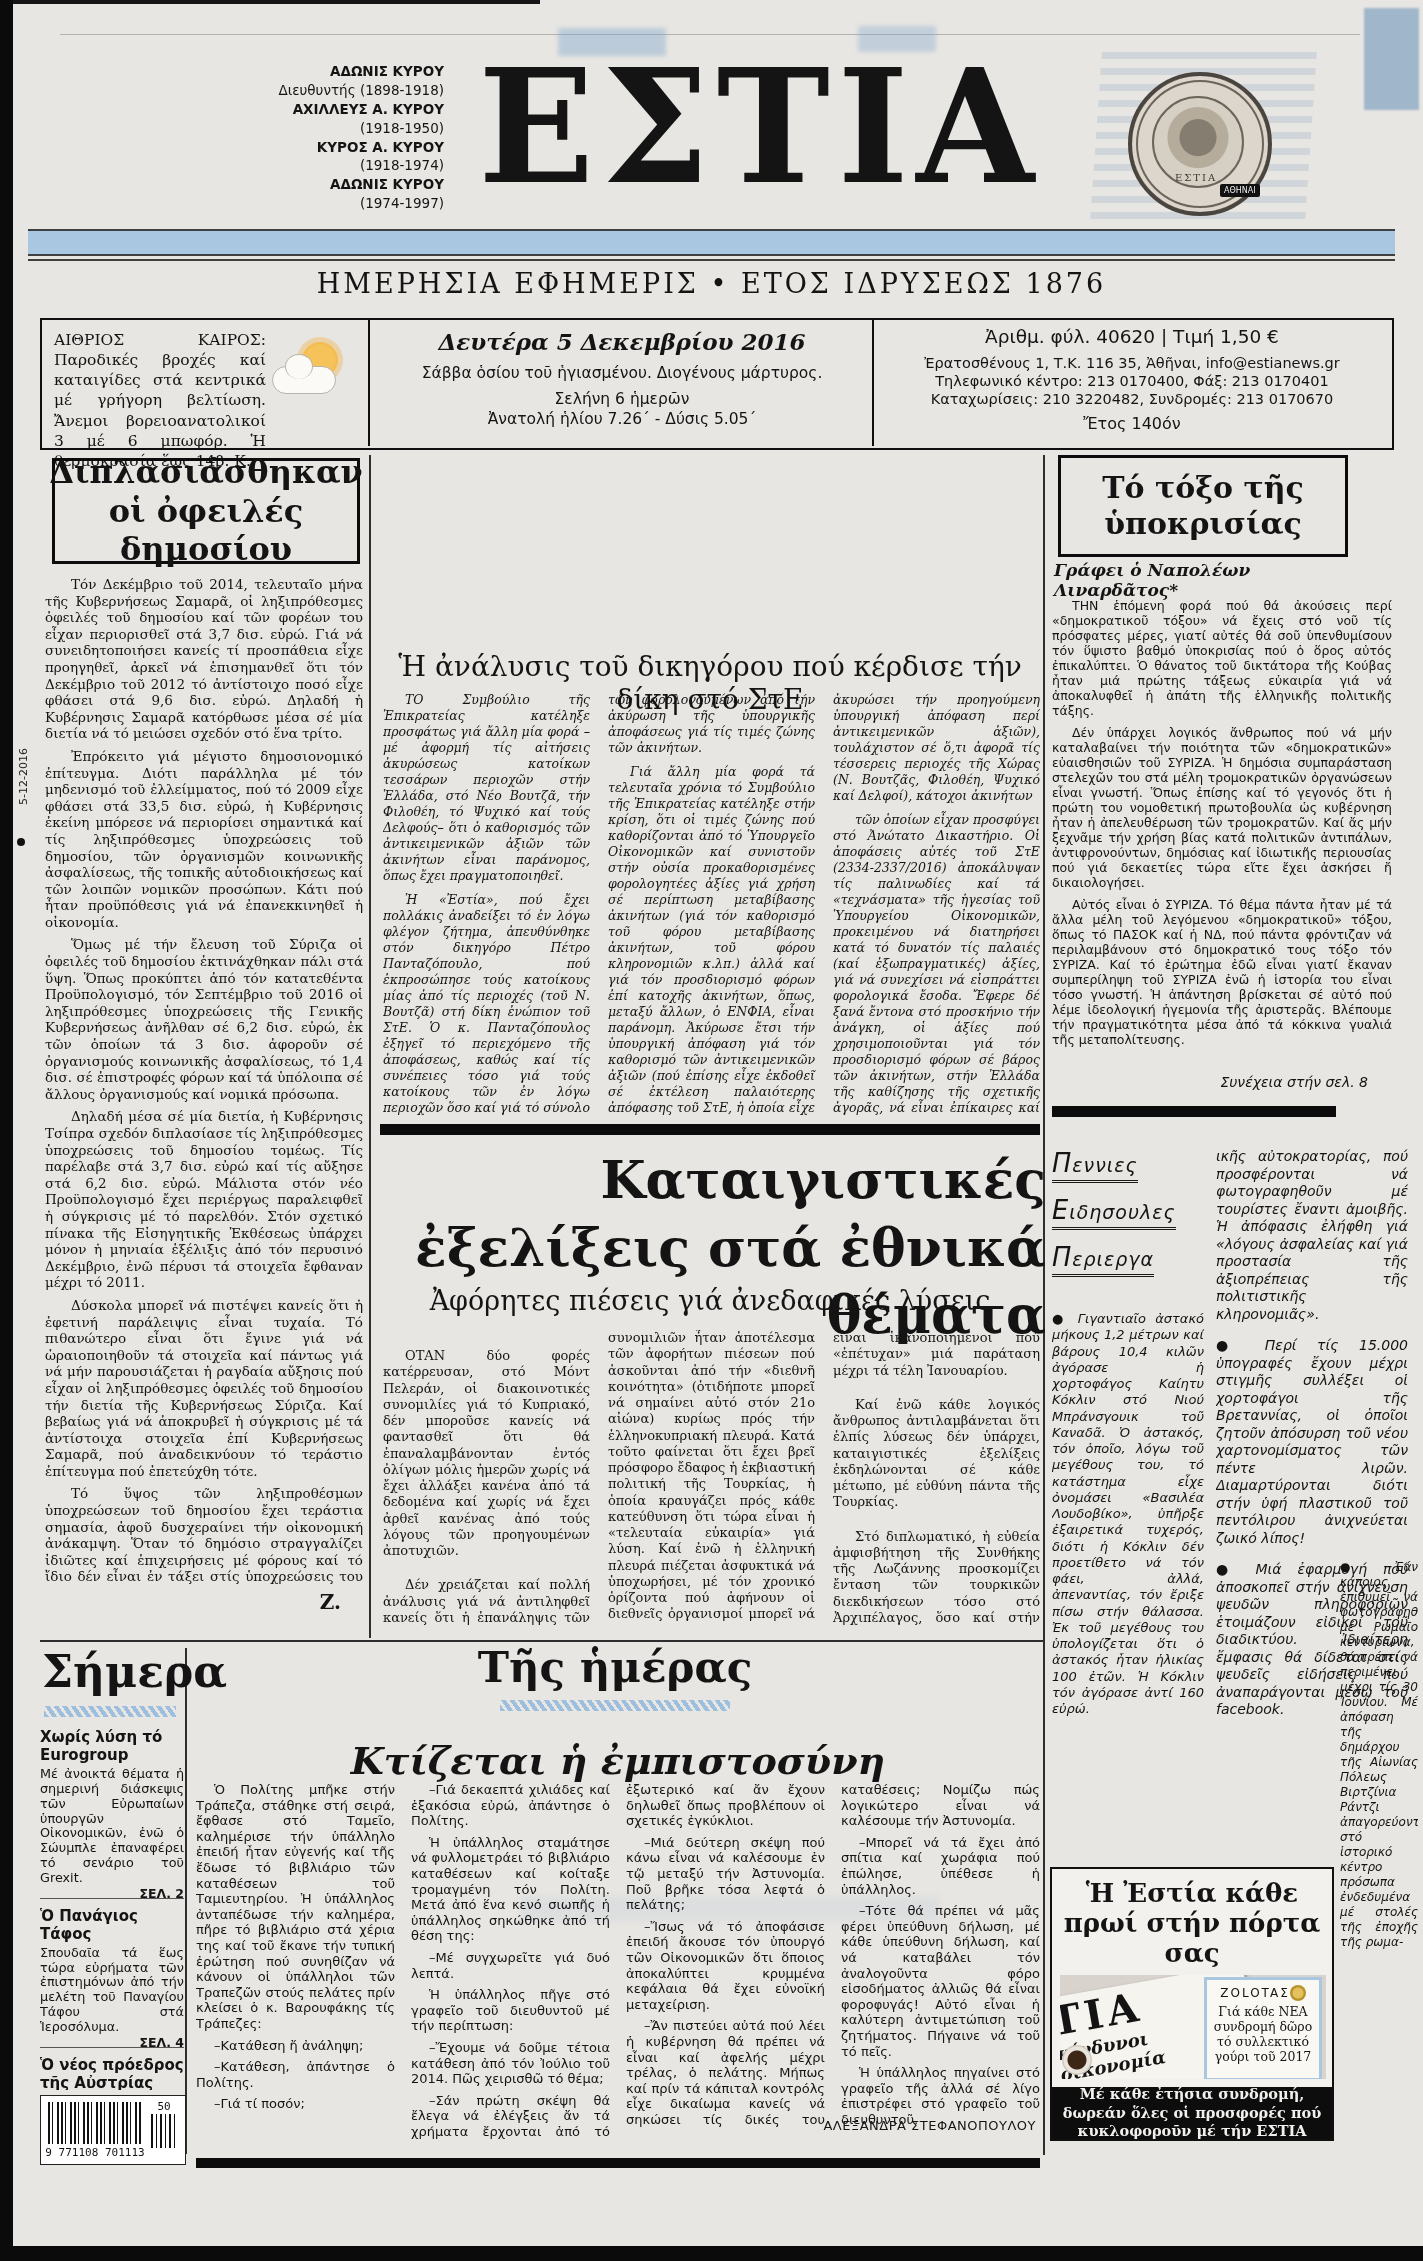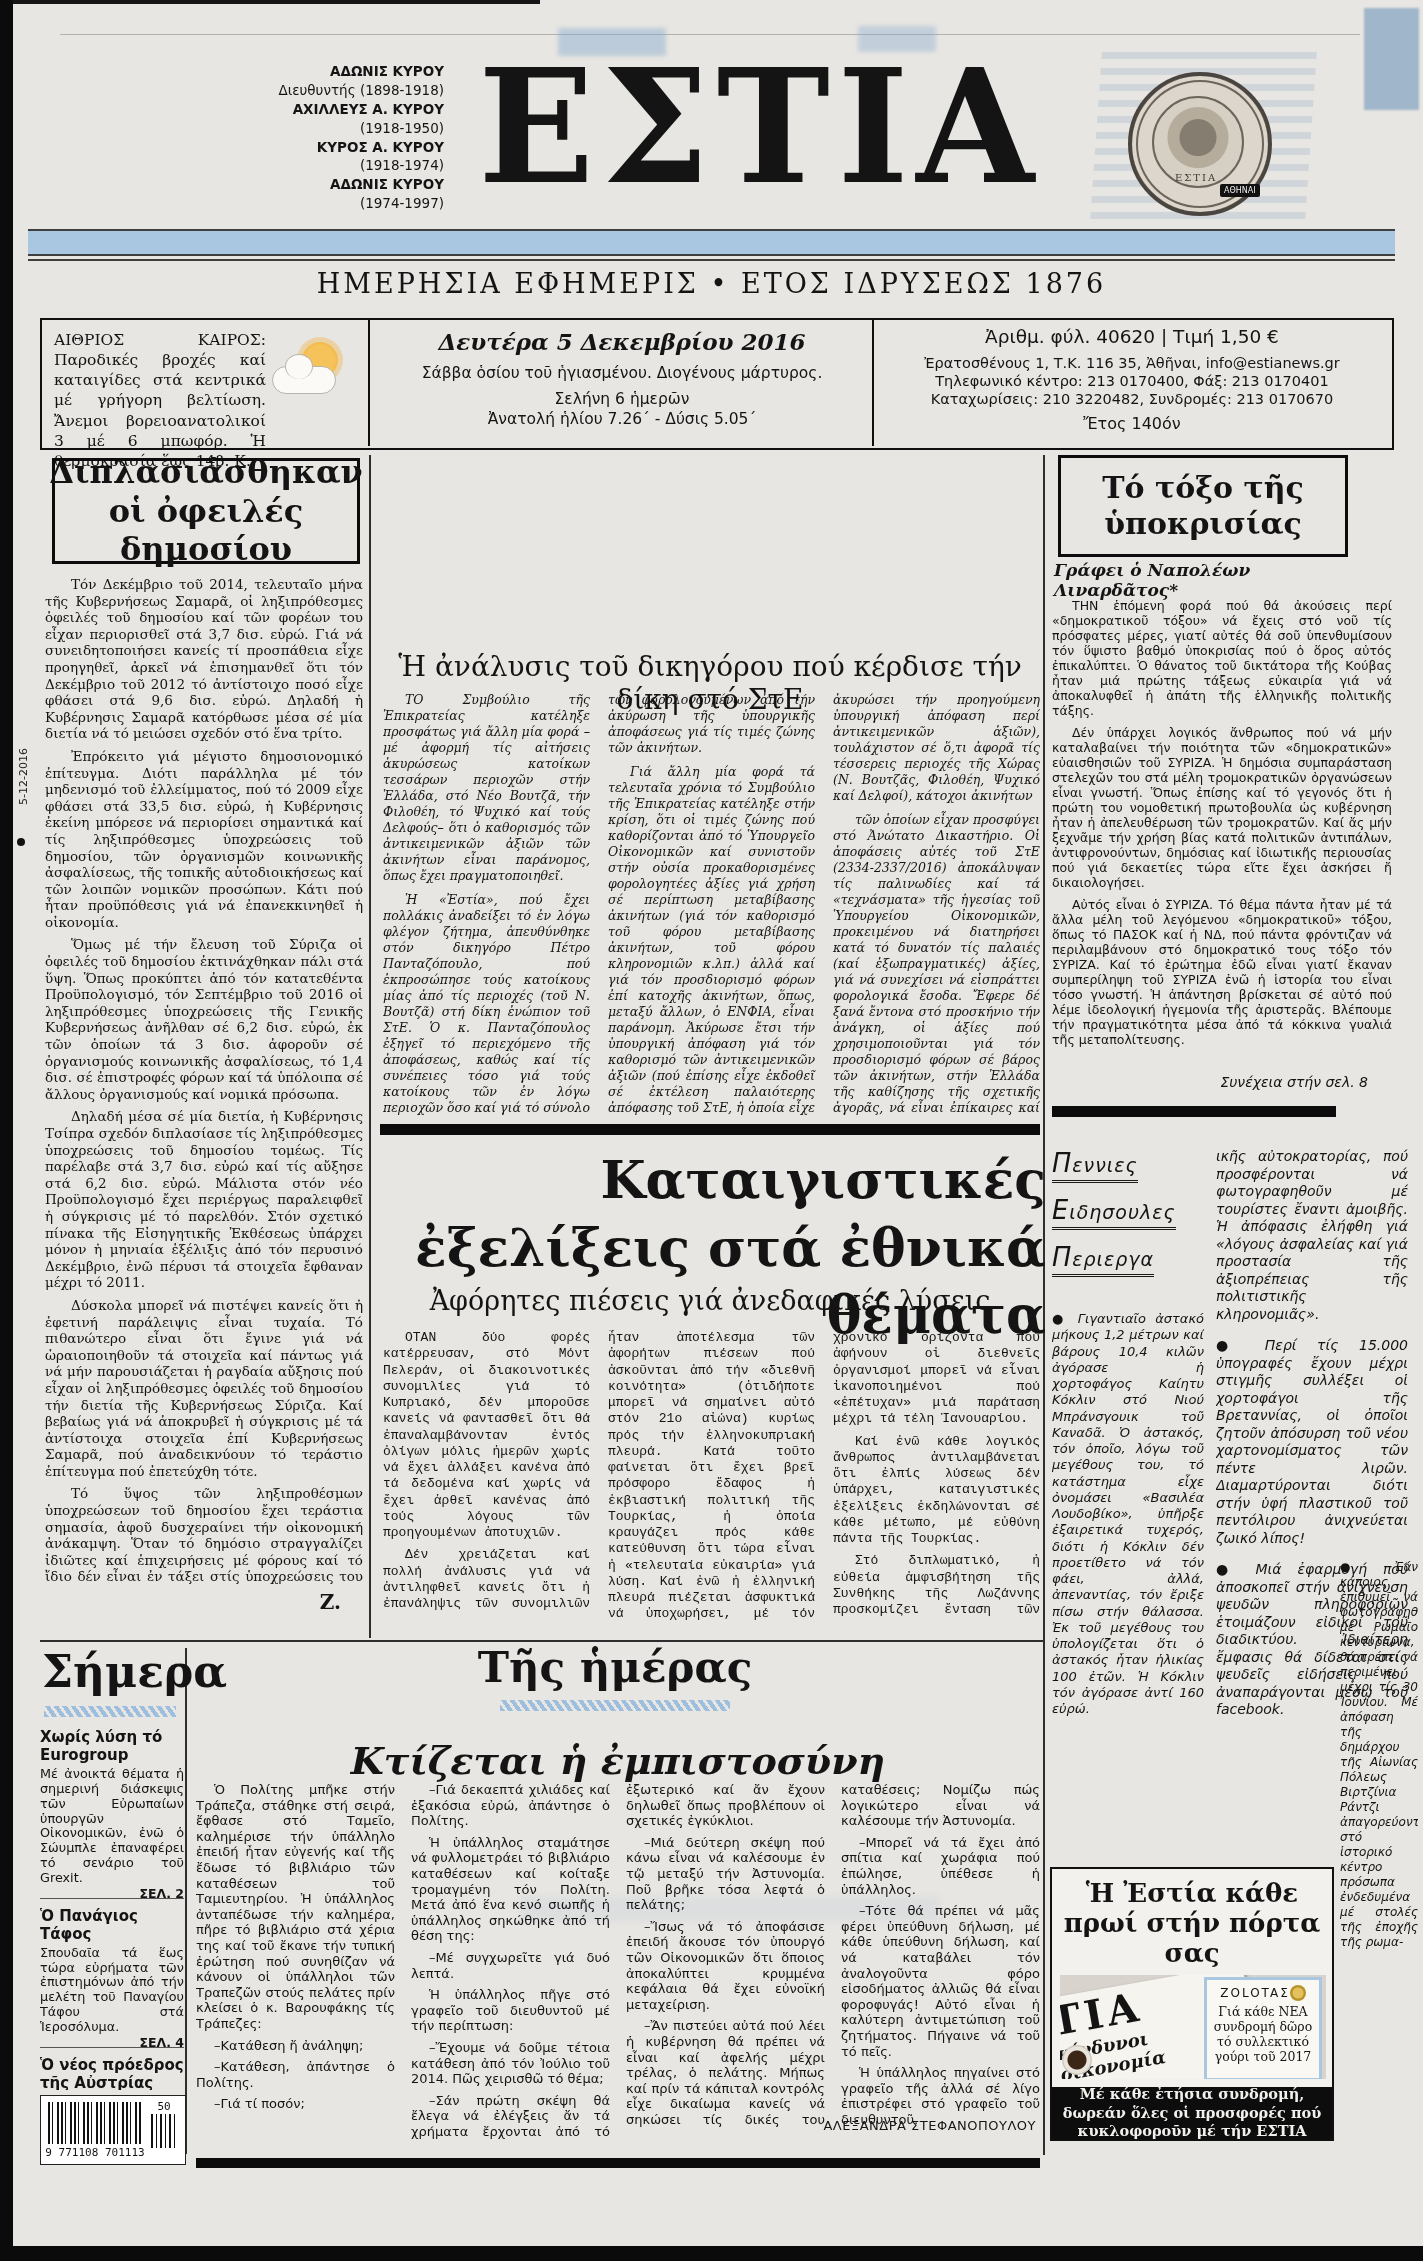--- a/index.html
+++ b/index.html
@@ -93,21 +93,21 @@
   .toxo-p{font-family:"DejaVu Sans",sans-serif;font-size:12.5px;line-height:1.2;text-align:justify;
       text-indent:20px;margin:0 0 7px;}
   .toxo-cont{left:1052px;top:1074px;width:316px;text-align:right;font-family:"DejaVu Sans",sans-serif;
       font-style:italic;font-size:14px;}
   .bar-right{left:1052px;top:1106px;width:284px;height:11px;background:#0c0c0c;}
 
   
   .nat-headline{left:380px;top:1140px;width:660px;text-align:right;font-size:52px;font-weight:bold;line-height:1.3;margin:6px;}
   .nat-sub{left:380px;top:1285px;width:660px;text-align:center;font-size:27px;margin:0;}
   .nat-body{left:383px;top:1330px;width:657px;height:296px;column-count:3;column-gap:18px;}
-  .national-p{font-size:13px;line-height:1.25;text-align:justify;text-indent:22px;margin:0 0 6px;font-family:Liberation Mono, monospace;}
+  .national-p{font-size:13px;line-height:1.25;text-align:justify;text-indent:22px;margin:18px 0 6px;}
 
   
   .pennies-colA{left:1052px;top:1148px;width:152px;height:692px;}
   .pennies-colB{left:1216px;top:1148px;width:192px;height:692px;}
   .pennies-rail{left:1340px;top:1560px;width:78px;height:578px;}
   .pennies-title p{font-family:"DejaVu Sans",sans-serif;font-style:italic;font-size:19px;letter-spacing:1px;
       border-bottom:3px double #1a1a1a;padding-bottom:2px;margin:0 0 12px;width:fit-content;}
   .pennies-title p::first-letter{font-size:135%;}
   .pennies-items{margin-top:34px;}
   .pennies-p{font-family:"DejaVu Sans",sans-serif;font-style:italic;font-size:13px;line-height:1.25;

